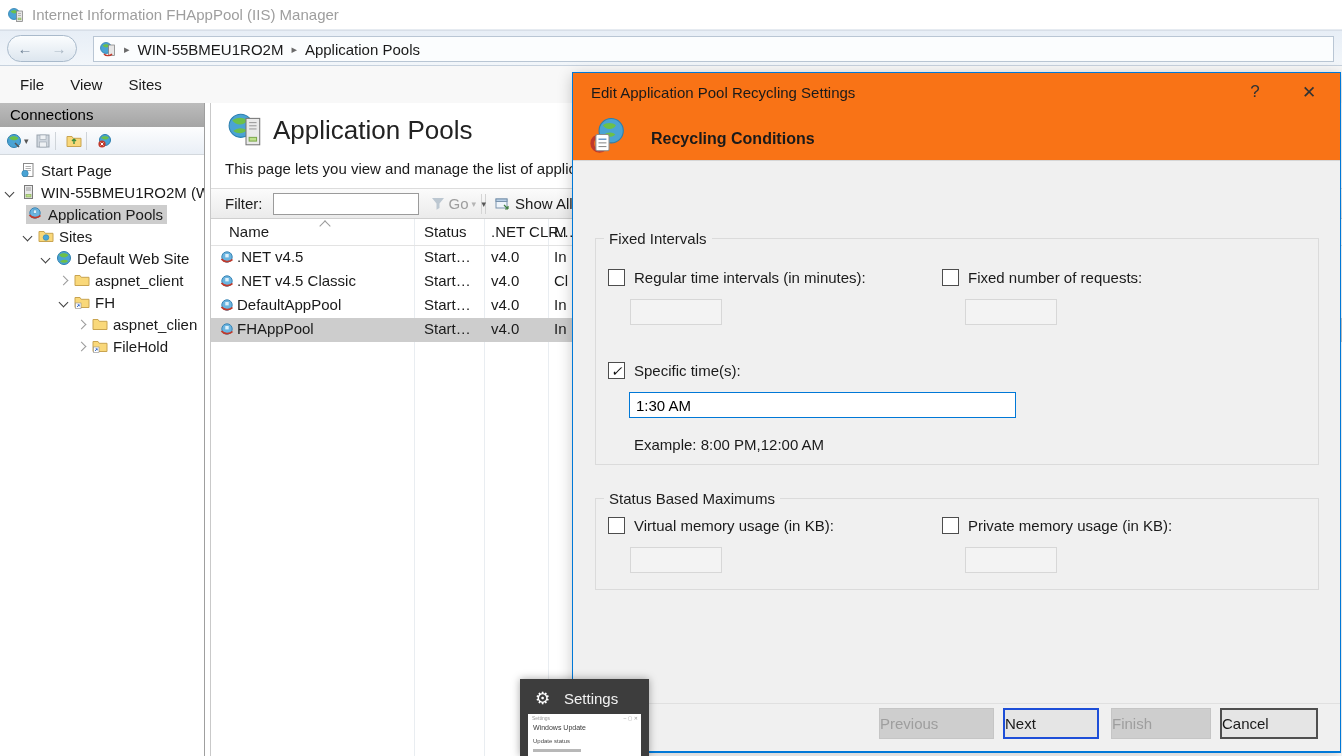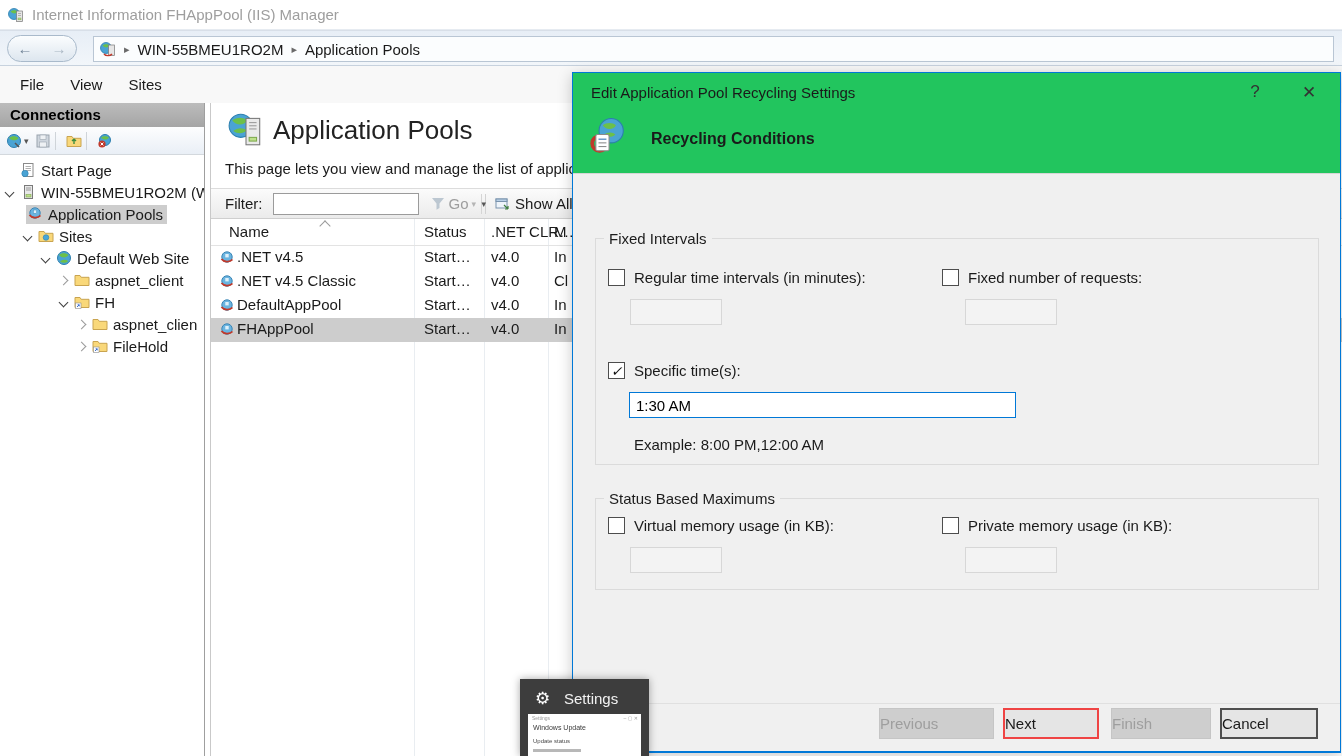--- a/index.html
+++ b/index.html
@@ -26,21 +26,21 @@
   .addressbox .crumb-arrow{color:#6a6a6a;font-size:11px;margin:0 8px}
   .addressbox .crumb{color:#1a1a1a}
 
   
   .menubar{left:0;top:66px;width:1342px;height:37px;background:#f8f8f8;display:flex;align-items:center}
   .menubar span{margin-left:14px;padding:3px 6px}
 
   
   .sidebar{left:0;top:103px;width:205px;height:653px;background:#fff;border-right:1px solid #9f9f9f}
   .conn-header{left:0;top:0;width:100%;height:24px;background:linear-gradient(#bcbcbc,#a5a5a5);
-               font-weight:bold;line-height:24px;padding-left:10px;color:#000}
+               font-weight:normal;line-height:24px;padding-left:10px;color:#000}
   .conn-toolbar{left:0;top:24px;width:100%;height:28px;background:linear-gradient(#fdfdfe,#e9eff6);
                 border-bottom:1px solid #d3d8dd;display:flex;align-items:center}
   .tbico{width:16px;height:16px;margin-left:6px}
   .tbsep{width:1px;height:18px;background:#cfd4d9;margin:0 4px}
   .tbcaret{font-size:9px;color:#555;margin-left:2px}
   .tree{left:0;top:56px;width:100%;bottom:0}
   .tree-item{display:flex;align-items:center;height:22px;white-space:nowrap;overflow:hidden}
   .chev{display:inline-block;width:7px;height:7px;margin-right:7px;flex:none}
   .chev.exp{border-right:1px solid #3f3f3f;border-bottom:1px solid #3f3f3f;transform:rotate(45deg)}
   .chev.col{border-right:1px solid #9a9a9a;border-bottom:1px solid #9a9a9a;transform:rotate(-45deg)}
@@ -72,42 +72,42 @@
   .sort-caret{left:110px;top:3px;width:8px;height:8px;border-left:1px solid #9a9a9a;border-top:1px solid #9a9a9a;transform:rotate(45deg)}
   .hname{left:18px;top:4px}.hstatus{left:213px;top:4px}.hclr{left:280px;top:4px}.hmanaged{left:343px;top:4px}
   .trow{left:0;width:100%;height:24px}
   .trow.sel{background:#cdcdcd}
   .rowico{left:8px;top:4px;width:16px;height:16px}
   .cname{left:26px;top:2px}.cstatus{left:213px;top:2px}.cclr{left:280px;top:2px}.cmanaged{left:343px;top:2px}
 
   
   .dialog{left:572px;top:72px;width:769px;height:681px;background:#f0f0f0;
           border:1px solid #0078d7;border-bottom-width:2px;box-shadow:0 3px 14px rgba(0,0,0,.22);z-index:5}
-  .dlg-header{left:0;top:0;width:100%;height:101px;background:#22c55e;border-bottom:1px solid #d6d6d6}
+  .dlg-header{left:0;top:0;width:100%;height:88px;background:#f97316;border-bottom:1px solid #d6d6d6}
   .dlg-title{left:18px;top:11px}
   .dlg-help{left:670px;top:9px;width:24px;text-align:center;font-size:17px;color:#333}
   .dlg-close{left:722px;top:9px;width:28px;text-align:center;font-size:17px;color:#333}
   .dlg-icon{left:16px;top:44px;width:38px;height:38px}
   .dlg-heading{left:78px;top:57px;font-weight:bold;font-size:16px}
   .groupbox{border:1px solid #dbdbdb;background:#f0f0f0}
   .group-label{position:absolute;top:-9px;left:8px;background:#f0f0f0;padding:0 5px;color:#1c1c1c}
   .g1{left:22px;top:165px;width:724px;height:227px}
   .g2{left:22px;top:425px;width:724px;height:92px}
   .cbrow{position:absolute;display:flex;align-items:center}
   .cb{width:17px;height:17px;background:#fff;border:1px solid #4d4d4d;margin-right:9px;flex:none;
       display:flex;align-items:center;justify-content:center}
   .cb .ck{font-size:14px;line-height:14px;color:#111}
   .field{position:absolute;height:26px;font:inherit;padding:0 6px;outline:none}
   .field.small{width:92px;background:#f3f3f3;border:1px solid #d7d7d7}
   .field.time{width:387px;background:#fff;border:1px solid #0078d7}
   .example{position:absolute}
   .dlg-footer-line{left:0;top:630px;width:100%;height:1px;background:#e0e0e0}
   .btn{position:absolute;top:635px;height:31px;font:inherit;text-align:left}
   .btn.disabled{background:#cecece;color:#9e9e9e;border:1px solid #c5c5c5}
-  .btn.default{background:#e5e5e5;color:#1a1a1a;border:2px solid #ef4444}
+  .btn.default{background:#e5e5e5;color:#1a1a1a;border:2px solid #1d4ed8}
   .btn.normal{background:#e5e5e5;color:#1a1a1a;border:2px solid #4f4f4f}
 
   
   .settings-pop{left:520px;top:679px;width:129px;height:77px;background:#3d3d3d;z-index:6;
                 box-shadow:0 0 8px rgba(0,0,0,.35)}
   .sp-gear{left:15px;top:9px;color:#fff;font-size:17px}
   .sp-label{left:44px;top:11px;color:#f2f2f2}
   .sp-thumb{left:8px;top:35px;width:113px;height:42px;background:#fff;overflow:hidden}
   .spt-title{left:4px;top:1px;font-size:5px;color:#9a9a9a}
   .spt-controls{right:3px;top:1px;font-size:5px;color:#9a9a9a;position:absolute}

